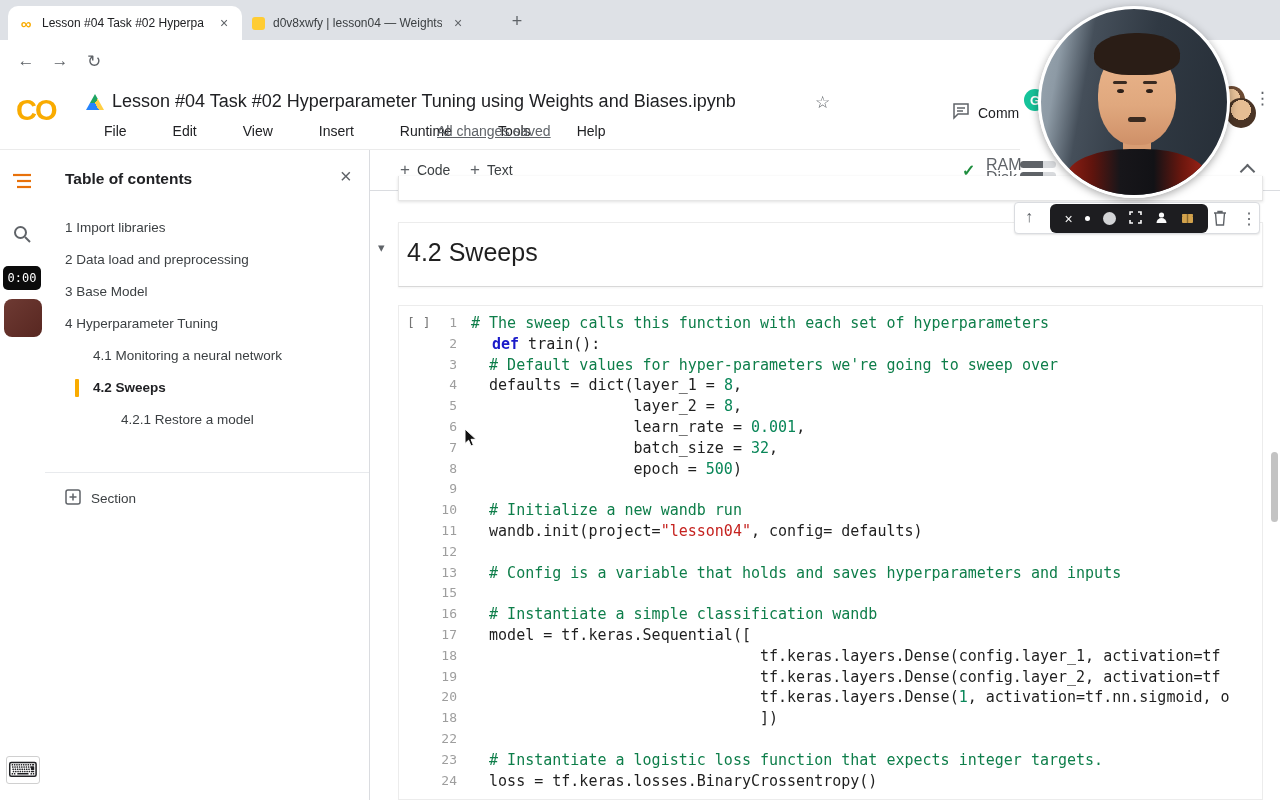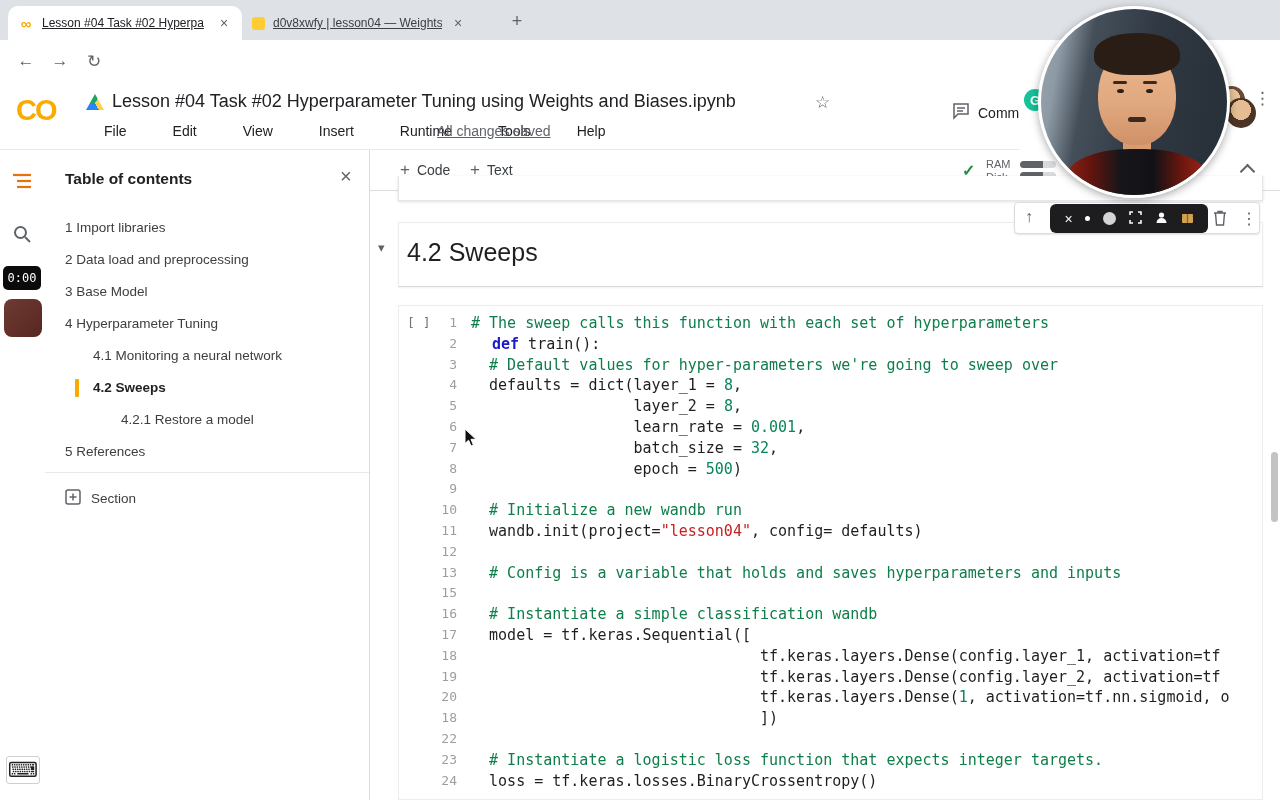--- a/index.html
+++ b/index.html
@@ -4,21 +4,21 @@
 <style>
   * { margin:0; padding:0; box-sizing:border-box; }
   body { font-family:"Liberation Sans", sans-serif; background:#fff; }
   #screen { position:relative; width:1280px; height:800px; overflow:hidden; background:#fff; }
 
   
   #tabstrip { position:absolute; left:0; top:0; width:1280px; height:40px; background:#dee1e6; }
   #tabs { position:absolute; left:8px; bottom:0; display:flex; align-items:flex-end; }
   .tab { width:234px; height:34px; display:flex; align-items:center; gap:8px; padding:0 10px; font-size:12px; color:#3c4043; border-radius:10px 10px 0 0; }
   .tab.active { background:#fff; color:#202124; }
-  .tab-title { flex:1; white-space:nowrap; overflow:hidden;text-decoration:underline; }
+  .tab-title { flex:1; white-space:nowrap; overflow:hidden; }
   .tab-close { color:#5f6368; font-size:14px; width:16px; text-align:center; flex:none; }
   .favicon { width:16px; height:16px; flex:none; display:flex; align-items:center; justify-content:center; }
   .favicon.colab { color:#f9ab00; font-weight:bold; font-size:15px; }
   .favicon.wandb { background:#ffcc33; border-radius:3px; width:13px; height:13px; }
   #new-tab { position:absolute; left:505px; top:9px; width:24px; height:24px; display:flex; align-items:center; justify-content:center; font-size:18px; color:#5f6368; }
 
   
   #addressbar { position:absolute; left:0; top:40px; width:1280px; height:40px; background:#fff; }
   .nav-ic { position:absolute; top:9px; width:24px; height:24px; display:flex; align-items:center; justify-content:center; font-size:17px; color:#5f6368; }
   #omnibox { position:absolute; left:110px; top:45px; width:902px; height:30px; background:#f1f3f4; border-radius:15px; display:flex; align-items:center; padding:0 12px; }
@@ -37,21 +37,21 @@
   #menu-bar-items { position:absolute; left:80px; top:43px; display:flex; gap:22px; font-size:14px; color:#202124; }
   .menu-item { cursor:default;margin-left:24px; }
   #changes-saved { position:absolute; left:437px; top:43px; font-size:14px; color:#5f6368; text-decoration:underline; }
   #comment-btn { position:absolute; left:952px; top:22px; display:flex; align-items:center; gap:8px; font-size:14px; color:#202124; }
 
   
   #nb-toolbar { position:absolute; left:370px; top:150px; width:910px; height:41px; background:#fff; border-bottom:1px solid #dadce0; }
   .tb-btn { position:absolute; top:10px; display:flex; align-items:center; gap:7px; font-size:14px; color:#3c4043; }
   .tb-plus { color:#5f6368; font-size:17px; }
   #res-check { position:absolute; left:592px; top:11px; color:#1e8e3e; font-size:16px; font-weight:bold; }
-  #res-labels { position:absolute; left:616px; top:8px; font-size:11px; color:#5f6368; line-height:13px; }
+  #res-labels { position:absolute; left:616px; top:8px; font-size:16px; color:#5f6368; line-height:13px; }
   #res-bars { position:absolute; left:650px; top:11px; }
   .res-bar { width:36px; height:7px; border-radius:4px; margin-bottom:4px; background:linear-gradient(90deg,#5f6368 0 65%, #d8dadd 65% 100%); }
   #collapse-chevron { position:absolute; left:872px; top:16px; width:11px; height:11px; border-left:2.5px solid #5f6368; border-top:2.5px solid #5f6368; transform:rotate(45deg); }
 
   
   #rail { position:absolute; left:0; top:150px; width:45px; height:650px; background:#fff; }
   .rail-ic { position:absolute; left:12px; }
   #timer-badge { position:absolute; left:3px; top:116px; width:38px; height:24px; background:#0b0b0b; border-radius:5px; color:#fff; font-family:"DejaVu Sans Mono", monospace; font-size:12px; display:flex; align-items:center; justify-content:center; }
   #rec-tile { position:absolute; left:4px; top:149px; width:38px; height:38px; border-radius:8px; background:linear-gradient(135deg,#6e3a33,#582721); }
 
@@ -245,21 +245,20 @@
     <div id="toc-title">Table of contents</div>
     <div id="toc-close">×</div>
     <div id="toc-items">
         <div class="toc-item lvl1">1 Import libraries</div>
         <div class="toc-item lvl1">2 Data load and preprocessing</div>
         <div class="toc-item lvl1">3 Base Model</div>
         <div class="toc-item lvl1">4 Hyperparameter Tuning</div>
         <div class="toc-item lvl2">4.1 Monitoring a neural network</div>
         <div class="toc-item lvl2 active">4.2 Sweeps</div>
         <div class="toc-item lvl3">4.2.1 Restore a model</div>
-        <div class="toc-item lvl1">5 References</div>
       </div>
     <div id="toc-divider"></div>
     <div id="toc-section">
       <span>
         <svg width="16" height="16" viewBox="0 0 16 16" fill="none" stroke="#5f6368" stroke-width="1.5">
             <rect x="1" y="1" width="14" height="14" rx="2"></rect>
             <line x1="8" y1="4.5" x2="8" y2="11.5"></line>
             <line x1="4.5" y1="8" x2="11.5" y2="8"></line>
           </svg>
       </span>

